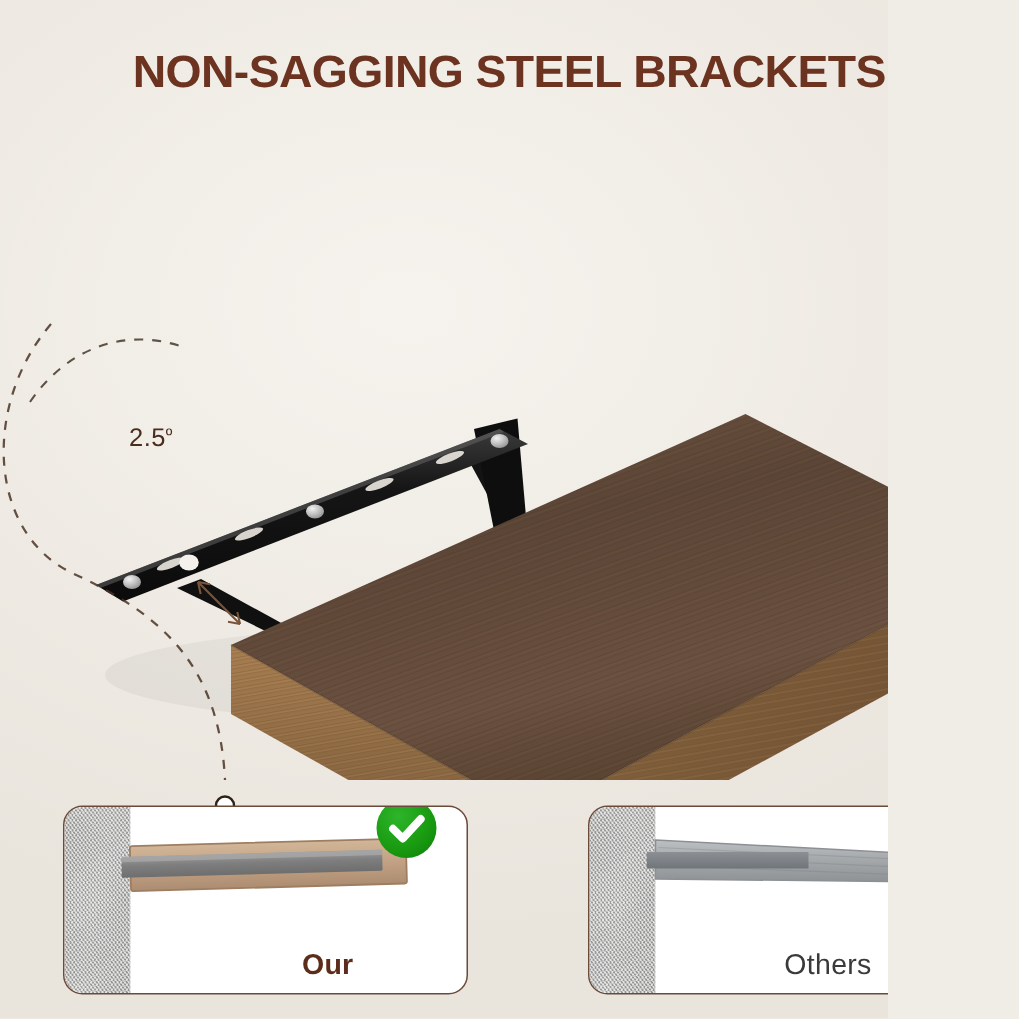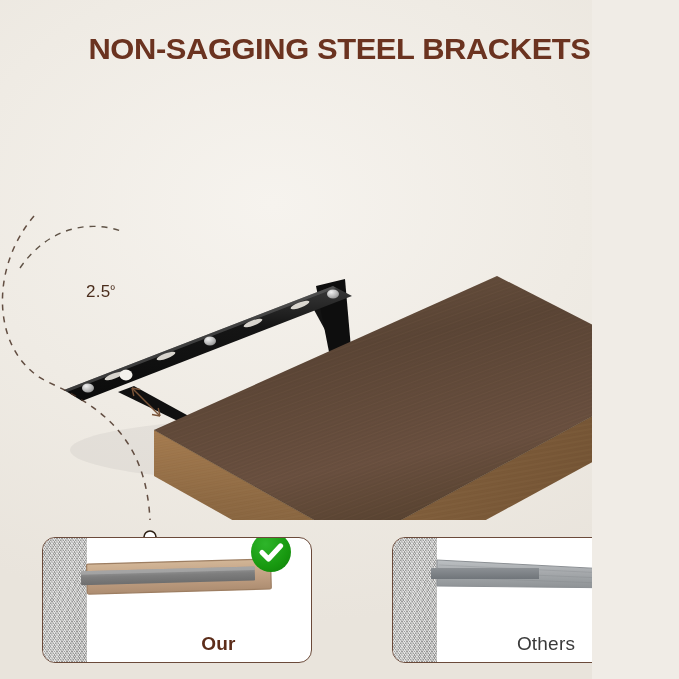--- a/index.html
+++ b/index.html
@@ -74,21 +74,21 @@
     position: absolute;
     top: 12px;
     width: 268px;
     height: 124px;
     background: #ffffff;
     border: 1.4px solid #6b4a3a;
     border-radius: 13px;
     overflow: hidden;
   }
   .card.left  { left: 42px; }
-  .card.right { left: 392px; }
+  .card.right { left: 392px; padding-left: 12px; }
 
   .wall {
     position: absolute;
     left: 0; top: 0;
     width: 44px; height: 100%;
     background:
       repeating-linear-gradient(53deg, rgba(255,255,255,.45) 0 1px, rgba(120,120,120,.22) 1px 2px),
       repeating-linear-gradient(127deg, rgba(255,255,255,.40) 0 1px, rgba(110,110,110,.20) 1px 2px),
       linear-gradient(100deg, #a9a9a7 0%, #b6b6b4 48%, #a2a2a0 100%);
     border-top-left-radius: 12px;

